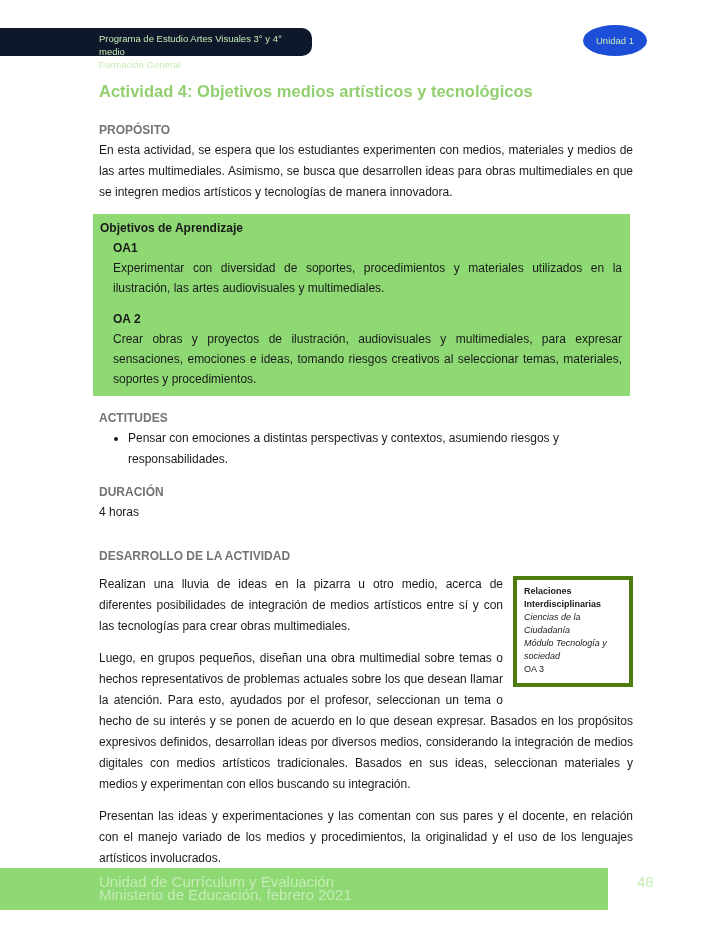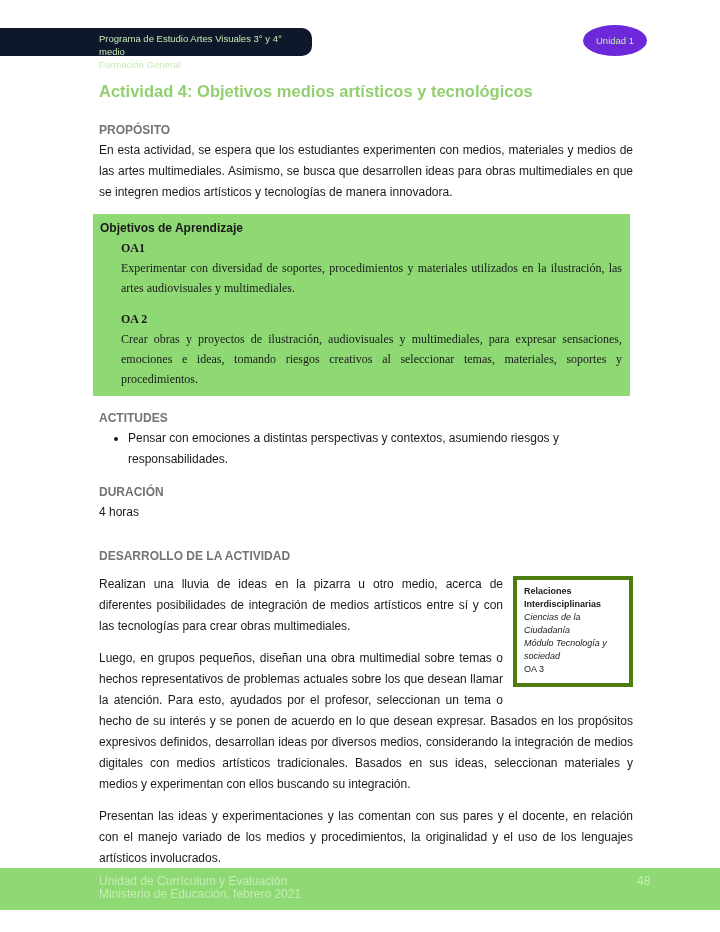--- a/index.html
+++ b/index.html
@@ -9,38 +9,38 @@
   }
   
   .header-band {
     position:absolute; top:28px; left:0; width:312px; height:28px;
     background:#0f172a; border-radius:0 10px 10px 0;
     color:#c6ecb5; font-size:9.5px; line-height:13px;
     padding:4px 8px 0 99px; box-sizing:border-box;
   }
   .unit-badge {
     position:absolute; top:25px; left:583px; width:64px; height:31px;
-    background:#6d28d9; border-radius:50%;
+    background:#1d4ed8; border-radius:50%;
     color:#c6ecb5; font-size:9.5px;
     display:flex; align-items:center; justify-content:center;
   }
   
   .content { position:absolute; top:82px; left:99px; width:534px; }
   .activity-title {
     margin:0 0 22px 0; font-size:16.5px; font-weight:bold; color:#92cf70;
   }
   .sec-heading { margin:0 0 3px 0; font-size:12px; font-weight:bold; color:#737373; }
   .body-text { margin:0; font-size:12px; line-height:21px; text-align:justify; }
   
   .oa-box {
     margin:11px 0 0 -6px; width:537px; box-sizing:border-box;
     background:#8ed973; padding:4px 8px 7px 7px;
   }
   .oa-box-title { font-size:12px; font-weight:bold; line-height:20px; }
-  .oa-item { margin-left:21px;font-family:Liberation Serif, serif; }
+  .oa-item { margin-left:13px; }
   .oa-item + .oa-item { margin-top:11px; }
   .oa-label { font-size:12px; font-weight:bold; line-height:20px; }
   .oa-text { margin:0; font-size:12px; line-height:20px; text-align:justify; }
   
   .actitudes-list { margin:2px 0 0 0; padding-left:29px; }
   .actitudes-list li { font-size:12px; line-height:21px; }
   .mt-sec { margin-top:15px; }
   .mt-sec-lg { margin-top:26px; }
   
   .desarrollo-flow { margin-top:11px; }
@@ -49,22 +49,22 @@
     border:4px solid #4d7c0f; padding:5px 5px 7px 7px;
     margin:2px 0 14px 10px;
     font-size:9px; line-height:13px;
   }
   .rel-title { font-weight:bold; }
   .rel-italic { font-style:italic; }
   .desarrollo-flow p { margin:0 0 11px 0; }
   .desarrollo-flow p:last-child { margin-bottom:0; }
   
   .footer-band {
-    position:absolute; top:868px; left:0; width:720px; height:42px;
-    background:#8ed973; color:#c6ecb5; font-size:12px; line-height:13px;
+    position:absolute; top:868px; left:0; width:608px; height:42px;
+    background:#8ed973; color:#c6ecb5; font-size:15px; line-height:13px;
     padding:7px 0 0 99px; box-sizing:border-box;
   }
   .footer-page { position:absolute; top:7px; left:637px; }
   .clearfix::after { content:""; display:block; clear:both; }
 </style>
 </head>
 <body>
 
 <div class="page">
 

